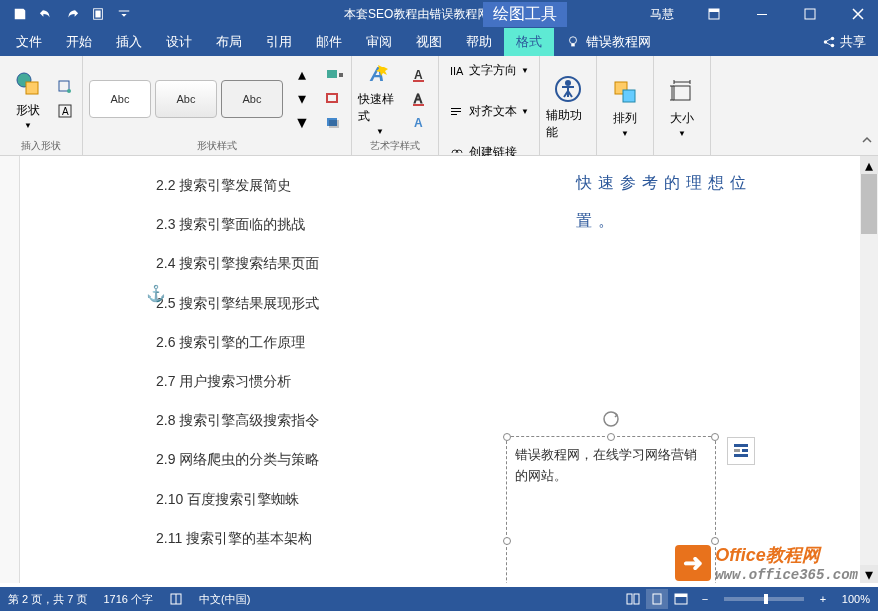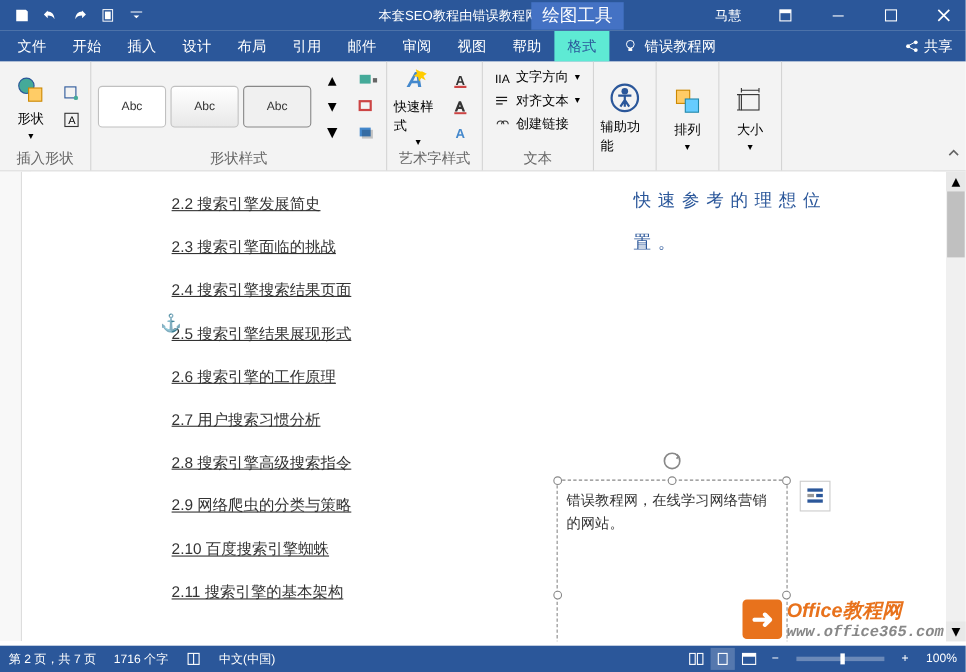--- a/index.html
+++ b/index.html
@@ -16,37 +16,37 @@
     
     .menubar { height: 28px; background: #2b579a; display: flex; align-items: center; padding-left: 4px; color: #fff; font-size: 13px; }
     .menu-item { padding: 0 12px; height: 28px; display: flex; align-items: center; cursor: pointer; }
     .menu-item.active { background: #5eead4; color: #2b579a; }
     .tell-me { display: flex; align-items: center; gap: 6px; padding: 0 12px; }
     .share-btn { margin-left: auto; margin-right: 12px; display: flex; align-items: center; gap: 4px; }
     
     .ribbon { height: 100px; background: #f3f3f3; border-bottom: 1px solid #d4d4d4; display: flex; position: relative; }
     .ribbon-group { border-right: 1px solid #d4d4d4; display: flex; flex-direction: column; padding: 4px 6px 2px; }
     .ribbon-group-content { flex: 1; display: flex; align-items: center; gap: 4px; }
-    .ribbon-group-label { text-align: center; font-size: 13px; color: #666; padding-top: 2px; }
+    .ribbon-group-label { text-align: center; font-size: 10px; color: #666; padding-top: 2px; }
     .big-btn { display: flex; flex-direction: column; align-items: center; justify-content: center; width: 44px; height: 72px; cursor: pointer; font-size: 12px; gap: 2px; }
     .big-btn .icon-box { width: 32px; height: 32px; display: flex; align-items: center; justify-content: center; }
     .shape-preset { width: 62px; height: 38px; border: 1px solid #c0c0c0; border-radius: 4px; display: flex; align-items: center; justify-content: center; font-size: 11px; background: #fff; cursor: pointer; }
     .shape-preset.s1 { background: #fff; color: #333; }
     .shape-preset.s2 { background: linear-gradient(#fff,#e8e8e8); color: #333; }
     .shape-preset.s3 { background: #f0f0f0; color: #333; border-color: #888; }
     .small-btns { display: flex; flex-direction: column; gap: 2px; }
     .small-btn { width: 22px; height: 22px; display: flex; align-items: center; justify-content: center; cursor: pointer; }
     .text-row { display: flex; align-items: center; gap: 4px; font-size: 12px; padding: 2px 4px; cursor: pointer; }
     .collapse-btn { position: absolute; right: 4px; bottom: 4px; cursor: pointer; }
     
     .doc-area { position: relative; height: 427px; background: #fff; overflow: hidden; }
     .ruler-v { position: absolute; left: 0; top: 0; width: 20px; height: 100%; background: #f8f8f8; border-right: 1px solid #ddd; }
     .page { position: absolute; left: 28px; top: 0; width: 820px; height: 100%; background: #fff; }
     .doc-content { padding: 10px 28px; font-size: 14px; color: #333; line-height: 2.8; }
-    .doc-line { display: block; text-decoration: underline; }
+    .doc-line { display: block; }
     .anchor-icon { position: absolute; left: 118px; top: 128px; color: #2b579a; }
     .blue-text { position: absolute; left: 548px; top: 8px; color: #2b579a; font-size: 16px; line-height: 2.4; letter-spacing: 6px; }
     .text-box { position: absolute; left: 478px; top: 280px; width: 210px; height: 210px; border: 1px dashed #888; background: #fff; }
     .text-box-content { padding: 8px; font-size: 13px; color: #333; line-height: 1.6; }
     .handle { position: absolute; width: 8px; height: 8px; background: #fff; border: 1px solid #888; border-radius: 50%; }
     .handle.tl { left: -4px; top: -4px; } .handle.tm { left: 50%; top: -4px; margin-left: -4px; } .handle.tr { right: -4px; top: -4px; }
     .handle.ml { left: -4px; top: 50%; margin-top: -4px; } .handle.mr { right: -4px; top: 50%; margin-top: -4px; }
     .rotate-handle { position: absolute; left: 50%; top: -28px; margin-left: -10px; width: 20px; height: 20px; }
     .layout-opts { position: absolute; right: -40px; top: 0; width: 28px; height: 28px; border: 1px solid #ccc; background: #fff; display: flex; align-items: center; justify-content: center; }
     .scrollbar-v { position: absolute; right: 0; top: 156px; width: 18px; height: 427px; background: #f0f0f0; }
@@ -251,21 +251,21 @@
             <svg width="18" height="14">
               <text x="2" y="11" font-size="12" fill="#48c" font-weight="bold">A</text>
             </svg>
           </div>
       </div>
     </div>
     <div class="ribbon-group-label">艺术字样式</div>
   </div>
 
   <div class="ribbon-group">
-    <div class="ribbon-group-content" style="flex-direction:column;align-items:flex-start;gap:0">
+    <div class="ribbon-group-content" style="flex-direction:column;align-items:flex-start;gap:20px">
       <div class="text-row">
           <svg width="16" height="14">
             <text x="1" y="11" font-size="11">IIA</text>
           </svg>
           <span>文字方向</span> 
           <span style="font-size:8px">▼</span>
         </div>
       <div class="text-row">
           <svg width="16" height="14">
             <rect x="2" y="3" width="10" height="1"></rect>

